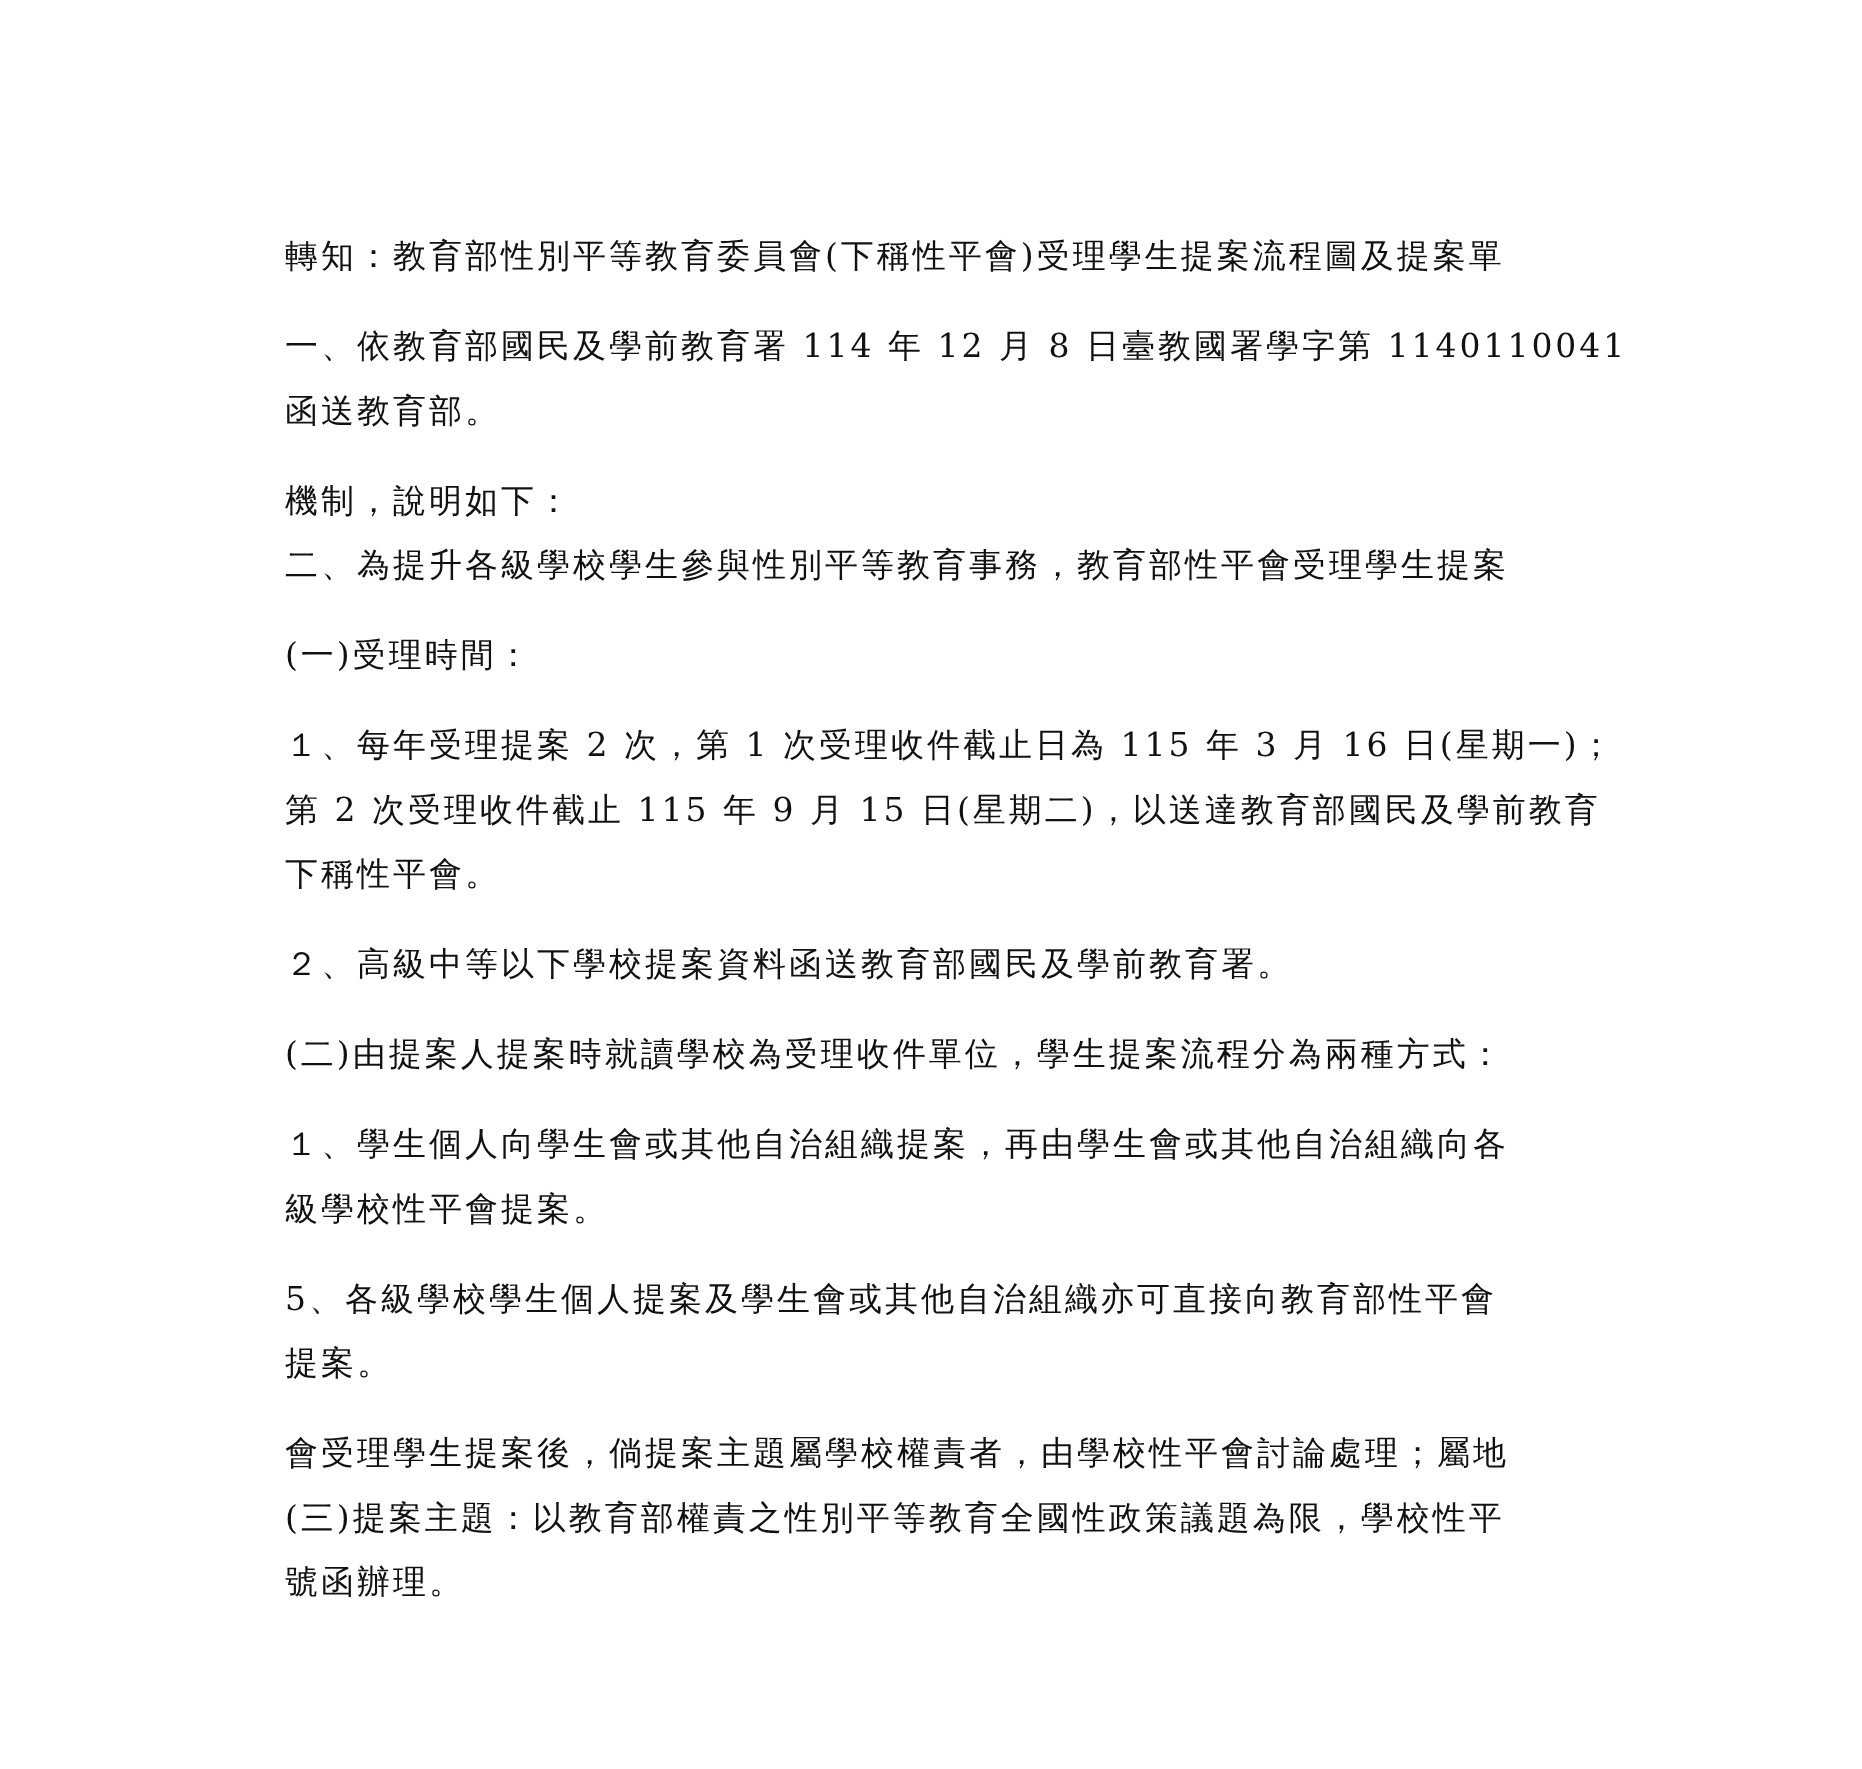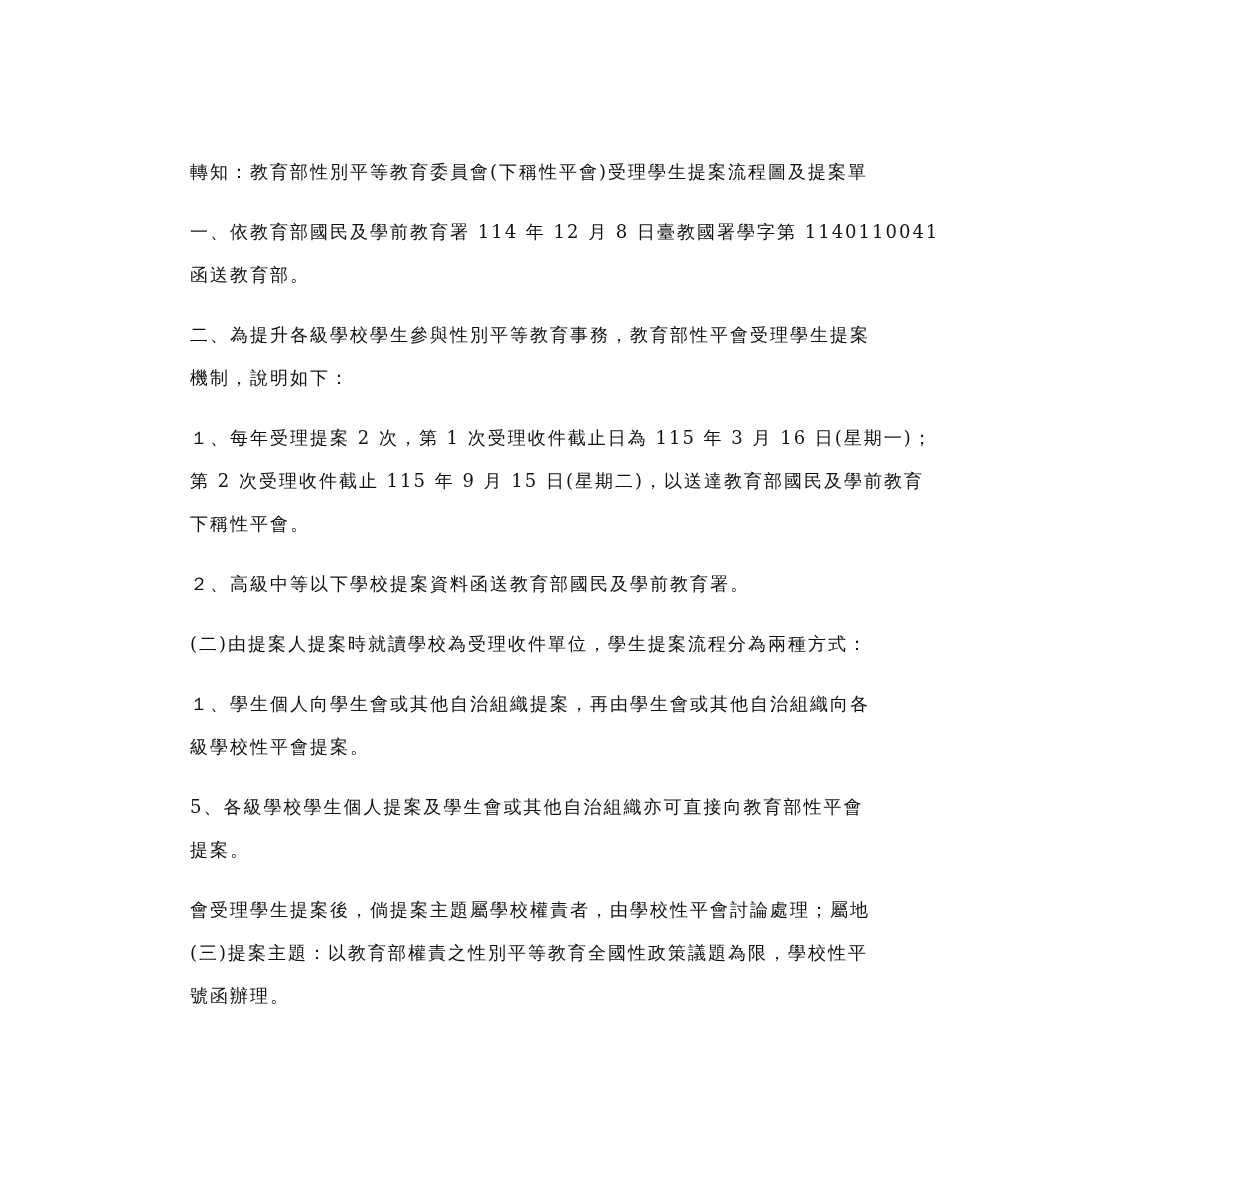--- a/index.html
+++ b/index.html
@@ -15,21 +15,21 @@
     font-family: "DejaVu Serif", "Liberation Serif", serif;
     color: #111111;
   }
   .page {
     position: absolute;
     left: 190px;
     top: 150px;
     width: 860px;
   }
   .para {
-    font-size: 18px;
+    font-size: 22px;
     line-height: 43px;
     margin: 0 0 17px 0;
     letter-spacing: 2px;
     white-space: normal;
     word-break: break-all;
   }
   .line {
     display: block;
     white-space: nowrap;
   }
@@ -41,24 +41,27 @@
   <p class="para">
     <span class="line">轉知：教育部性別平等教育委員會(下稱性平會)受理學生提案流程圖及提案單</span>
   </p>
 
   <p class="para">
     <span class="line">一、依教育部國民及學前教育署 114 年 12 月 8 日臺教國署學字第 1140110041</span>
     <span class="line">函送教育部。</span>
   </p>
 
   <p class="para">
+    <span class="line">機制，說明如下：</span>
     <span class="line">二、為提升各級學校學生參與性別平等教育事務，教育部性平會受理學生提案</span>
-    <span class="line">機制，說明如下：</span>
   </p>
 
+  <p class="para">
+    <span class="line">(一)受理時間：</span>
+  </p>
 
   <p class="para">
     <span class="line">１、每年受理提案 2 次，第 1 次受理收件截止日為 115 年 3 月 16 日(星期一)；</span>
     <span class="line">第 2 次受理收件截止 115 年 9 月 15 日(星期二)，以送達教育部國民及學前教育</span>
     <span class="line">下稱性平會。</span>
   </p>
 
   <p class="para">
     <span class="line">２、高級中等以下學校提案資料函送教育部國民及學前教育署。</span>
   </p>

